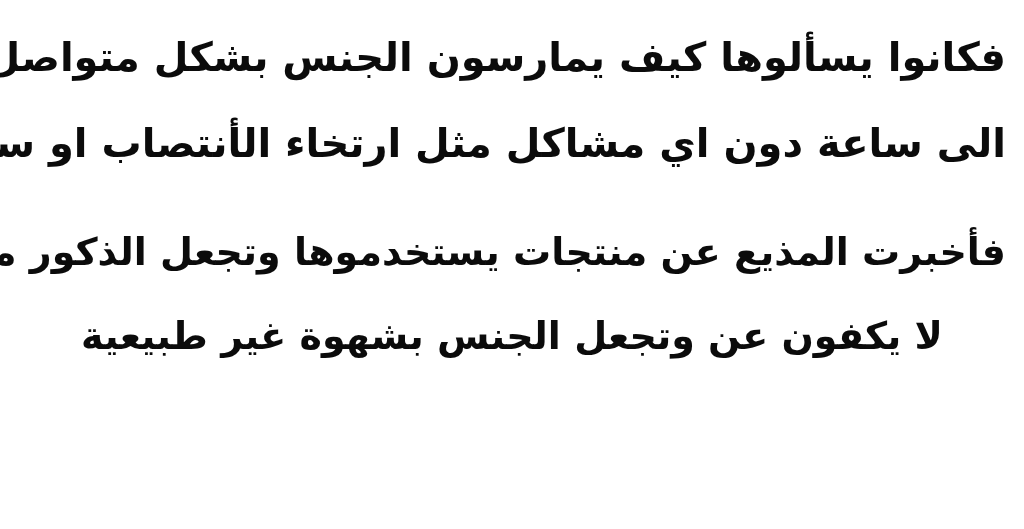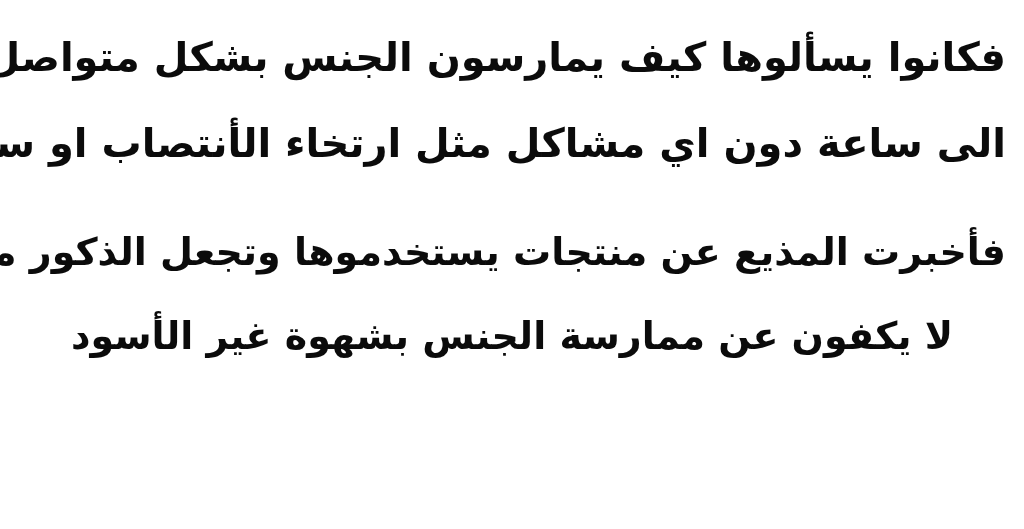--- a/index.html
+++ b/index.html
@@ -58,16 +58,16 @@
 
 <div class="page">
 
   <div class="text-block para-1">
     <div class="line line-1">فكانوا يسألوها كيف يمارسون الجنس بشكل متواصل لمدة تصل</div>
     <div class="line line-2">الى ساعة دون اي مشاكل مثل ارتخاء الأنتصاب او سرعة القذف</div>
   </div>
 
   <div class="text-block para-2">
     <div class="line line-3">فأخبرت المذيع عن منتجات يستخدموها وتجعل الذكور مثل الأسود</div>
-    <div class="line line-4">لا يكفون عن ممارسة الجنس بشهوة غير الأسود</div>
+    <div class="line line-4">لا يكفون عن وتجعل الجنس بشهوة غير طبيعية</div>
   </div>
 
 </div>
 
 </body></html>

